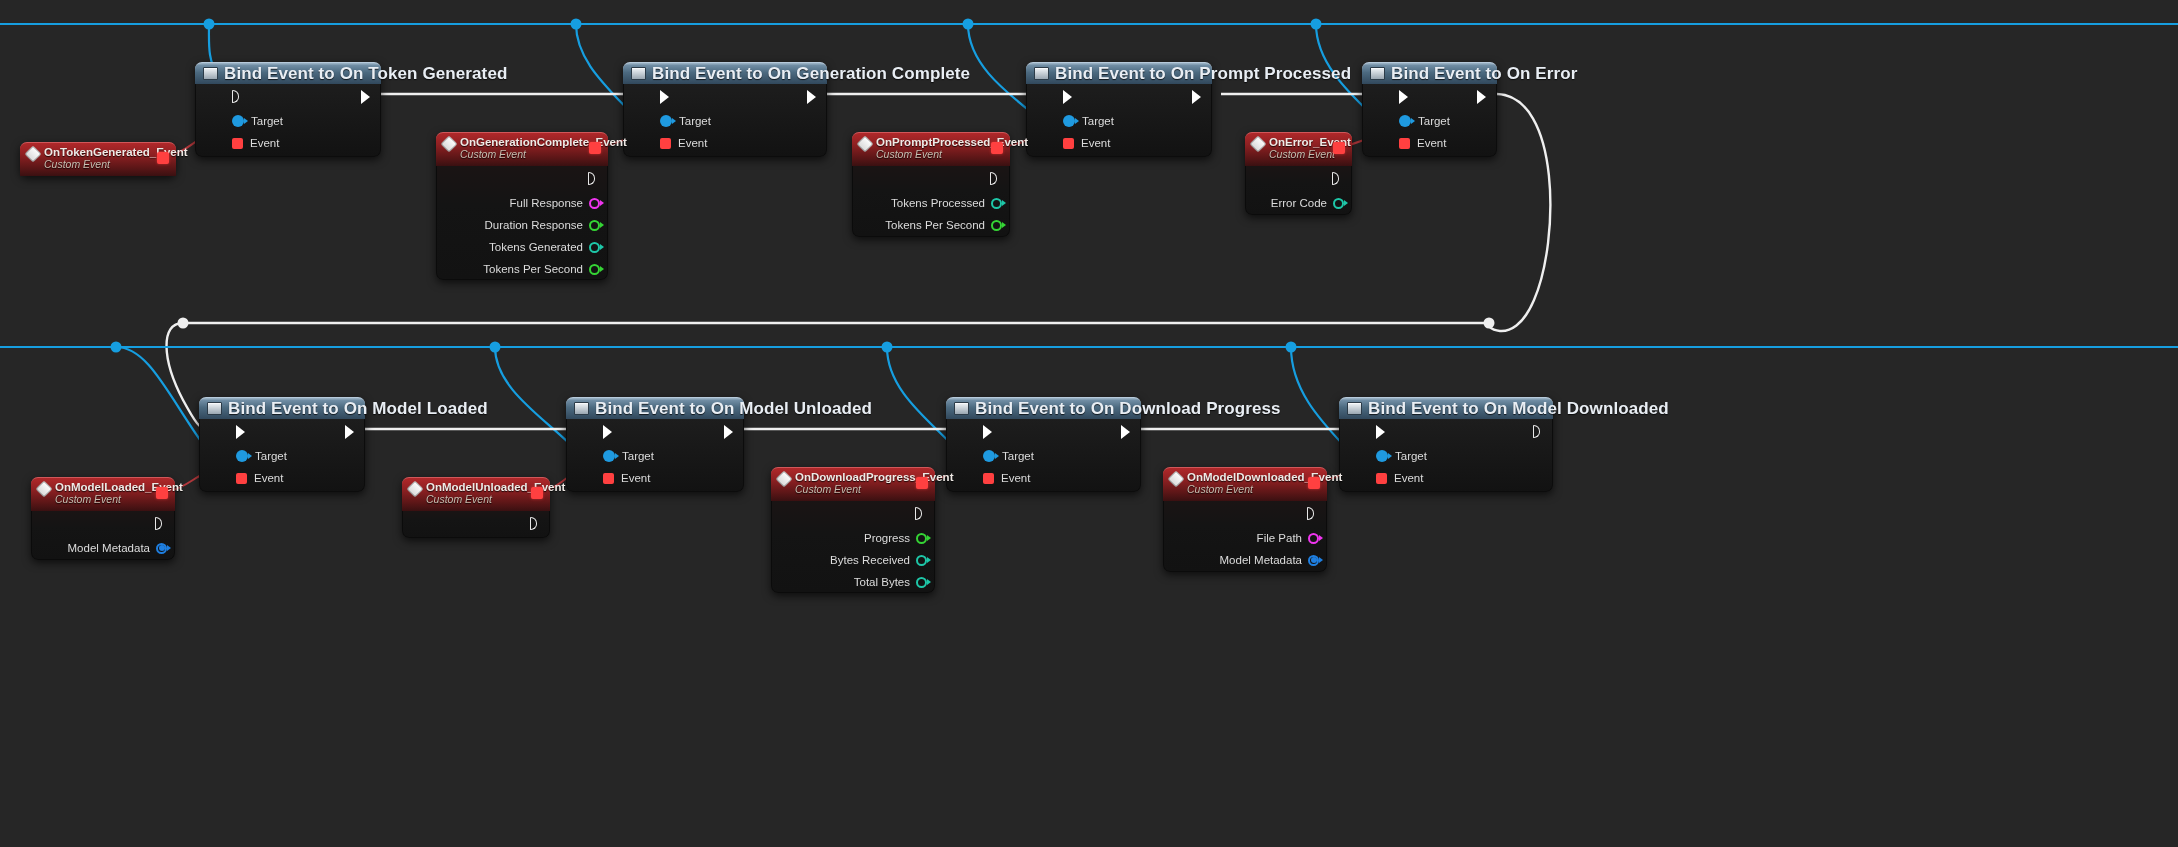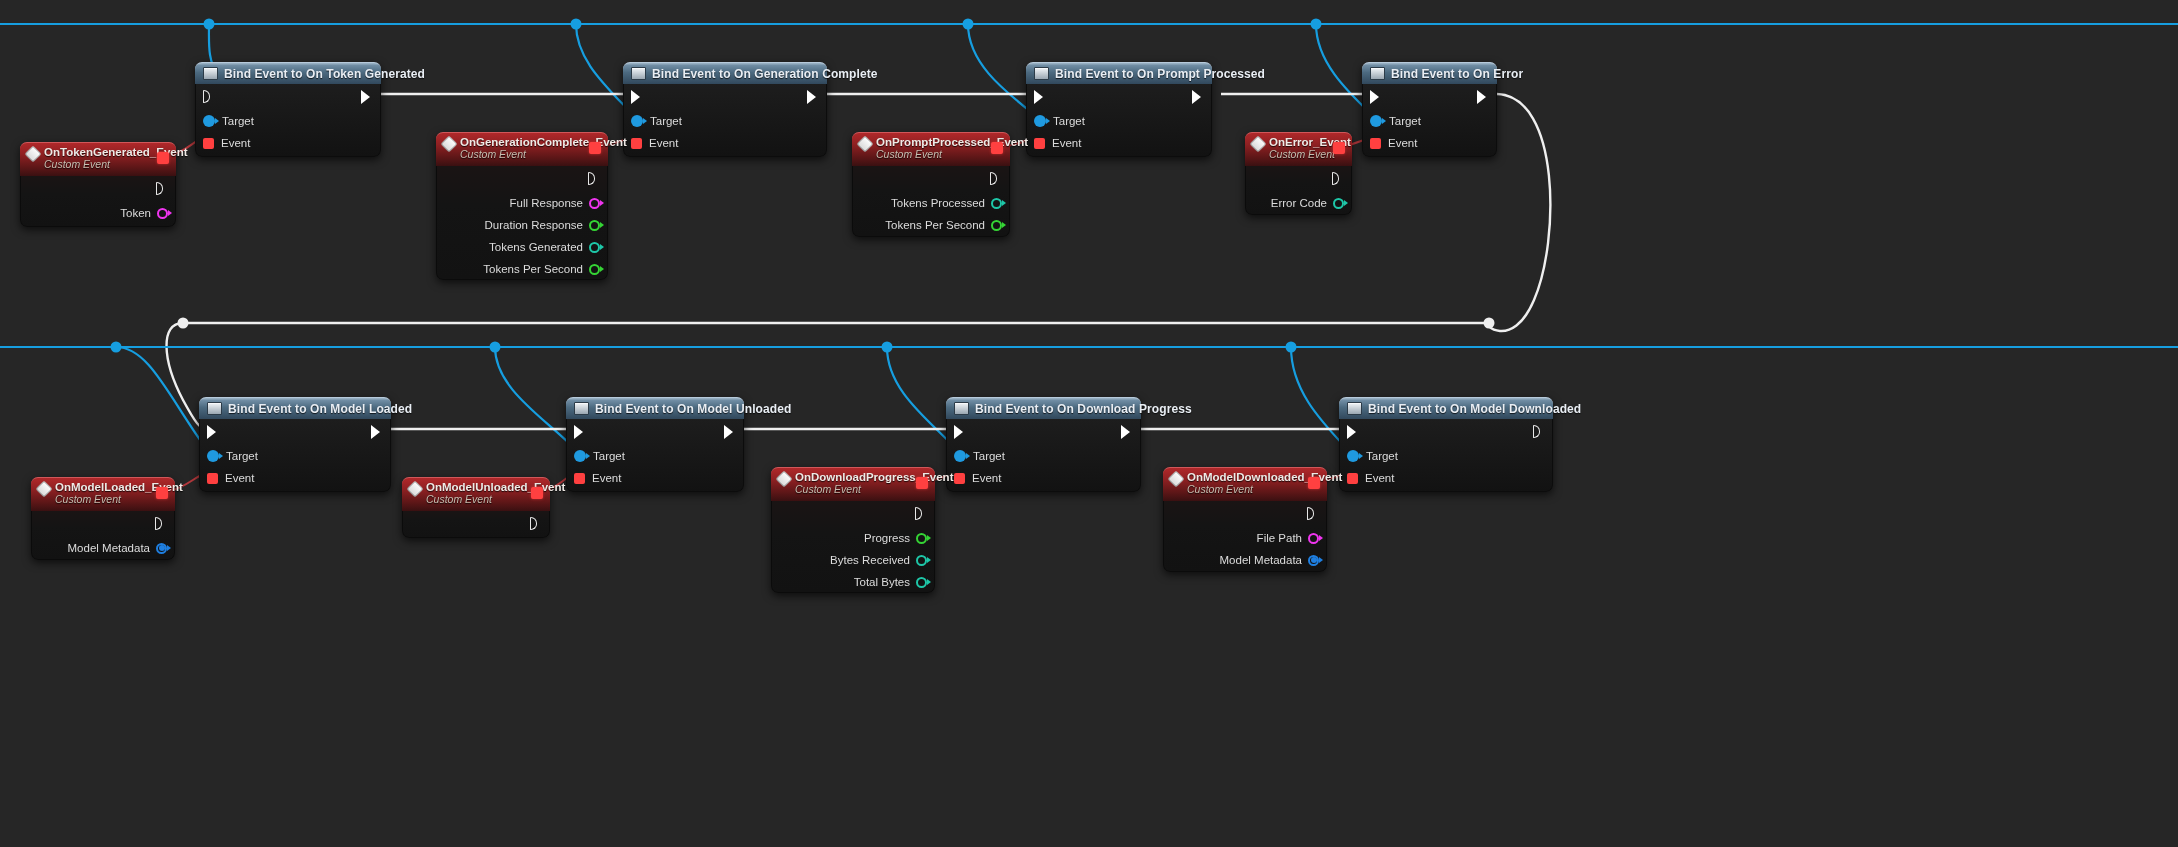--- a/index.html
+++ b/index.html
@@ -18,34 +18,35 @@
     position:absolute;
     border-radius:7px;
     box-shadow:0 3px 9px rgba(0,0,0,.65);
     overflow:visible;
   }
   .node .body{
     background:#151515;
     border-bottom-left-radius:7px;
     border-bottom-right-radius:7px;
     position:relative;
+    padding-left:29px;
   }
 
   
   .bind{ }
   .bind .title{
     height:21px;
     display:flex;align-items:center;
     padding:0 8px;
     background:linear-gradient(180deg,#9fb7c9 0%,#6f8ca3 12%,#4c6a80 45%,#31485c 100%);
     border-top-left-radius:7px;border-top-right-radius:7px;
     border-top:1px solid #b7cadb;
   }
   .bind .title .tlabel{
-    color:#e9eef4;font-size:12px;font-weight:bold;
+    color:#e9eef4;font-size:17px;font-weight:bold;
     letter-spacing:.1px;white-space:nowrap;
     text-shadow:0 1px 1px rgba(0,0,0,.75);
   }
   .fn-icon{
     width:13px;height:11px;margin-right:6px;flex:none;
     background:linear-gradient(180deg,#f2f5f8,#9aa7b2);
     border:1px solid #2c3b48;border-radius:1px;
     box-shadow:inset 0 1px 0 rgba(255,255,255,.6);
   }
   .bind .body{
@@ -296,32 +297,20 @@
     <div class="title">
       <span class="diamond-wrap">
           <span class="diamond"></span>
         </span>
       <span class="ttext">
         <span class="tlabel">OnTokenGenerated_Event</span>
         <span class="tsub">Custom Event</span>
       </span>
       <span class="delegate-pin"></span>
     </div>
-    <div class="body" style="height:50px;">
-      <div class="row exec-row out">
-        <span class="exec hollow"></span>
-      </div>
-      <div class="row out">
-        <span class="plabel">Token</span>
-        <span class="dpin" style="color:#ef35ef;">
-            <span class="ring"></span>
-            <span class="arrow"></span>
-          </span>
-      </div>
-    </div>
   </div>
 
   <div class="node event" style="left:436px;top:132px;width:172px;">
     <div class="title">
       <span class="diamond-wrap">
           <span class="diamond"></span>
         </span>
       <span class="ttext">
         <span class="tlabel">OnGenerationComplete_Event</span>
         <span class="tsub">Custom Event</span>
@@ -413,21 +402,21 @@
       <div class="row out">
         <span class="plabel">Error Code</span>
         <span class="dpin" style="color:#1ec7a8;">
             <span class="ring"></span>
             <span class="arrow"></span>
           </span>
       </div>
     </div>
   </div>
 
-  <div class="node bind" style="left:199px;top:397px;width:192px;">
+  <div class="node bind" style="left:199px;top:397px;width:166px;">
     <div class="title">
       <span class="fn-icon"></span>
       <span class="tlabel">Bind Event to On Model Loaded</span>
     </div>
     <div class="body" style="height:72px;">
       <div class="row exec-row in">
         <span class="exec"></span>
         <span class="exec" style="position:absolute;right:7px;"></span>
       </div>
       <div class="row in">

